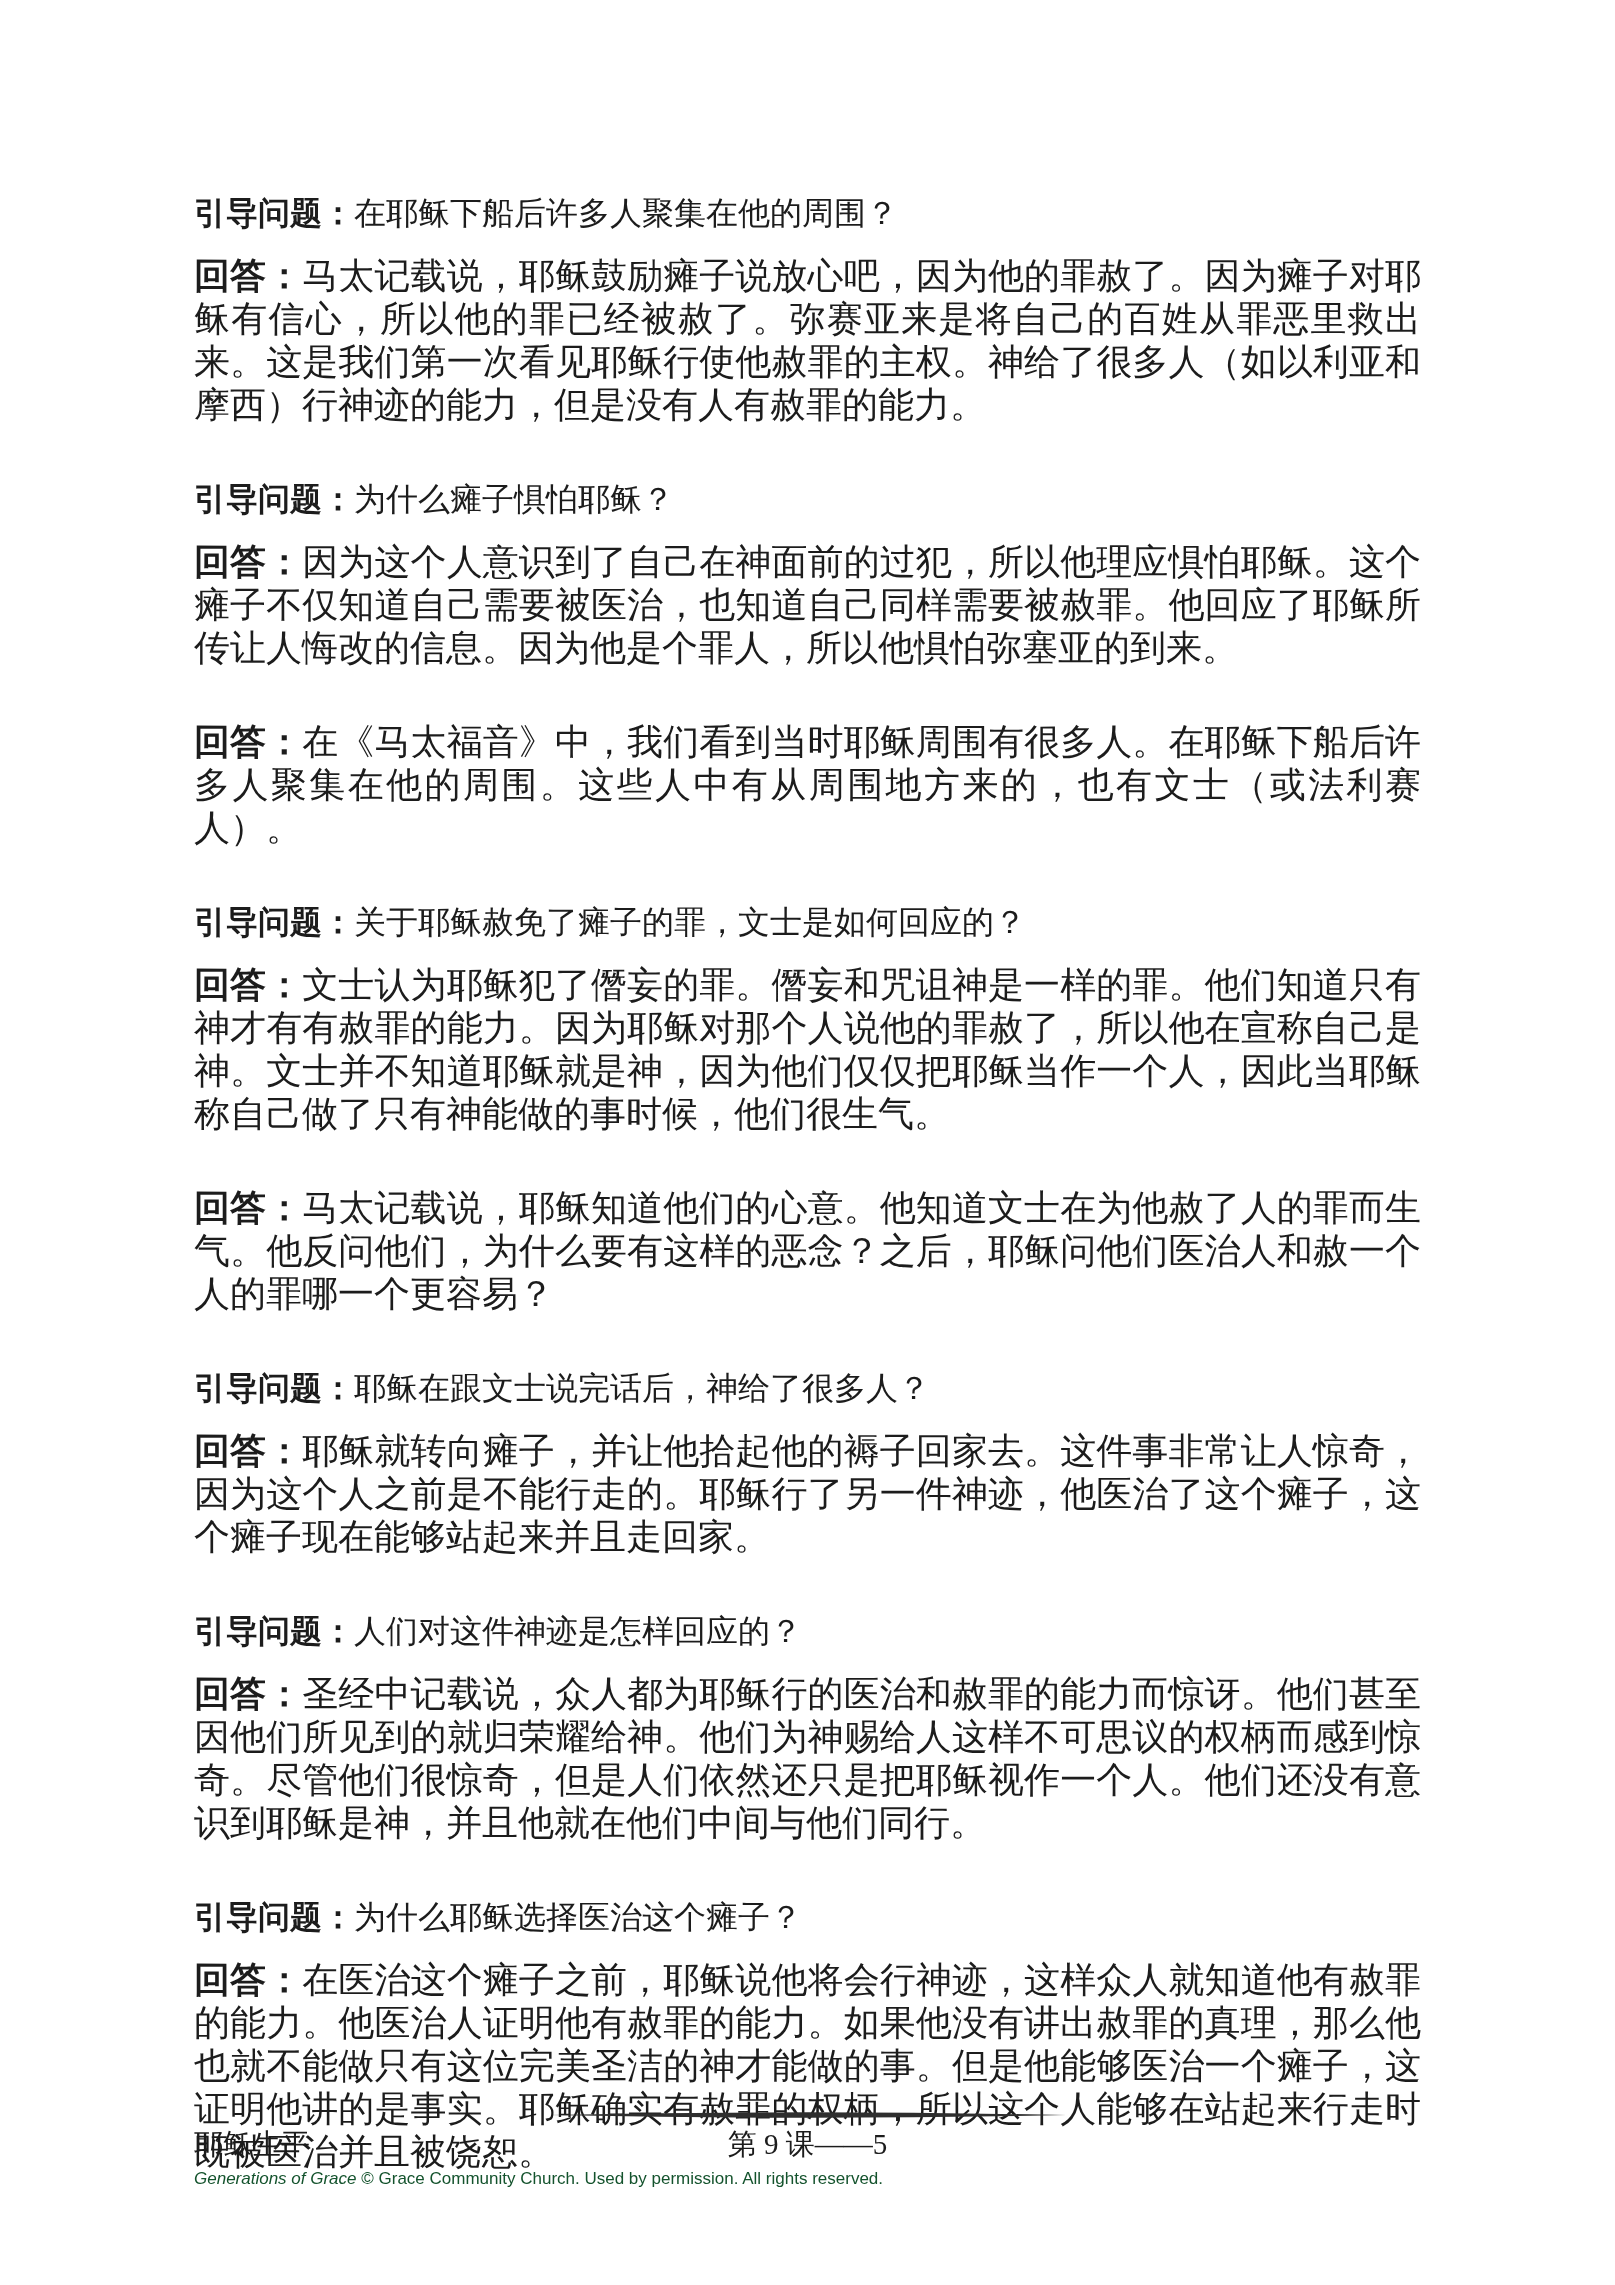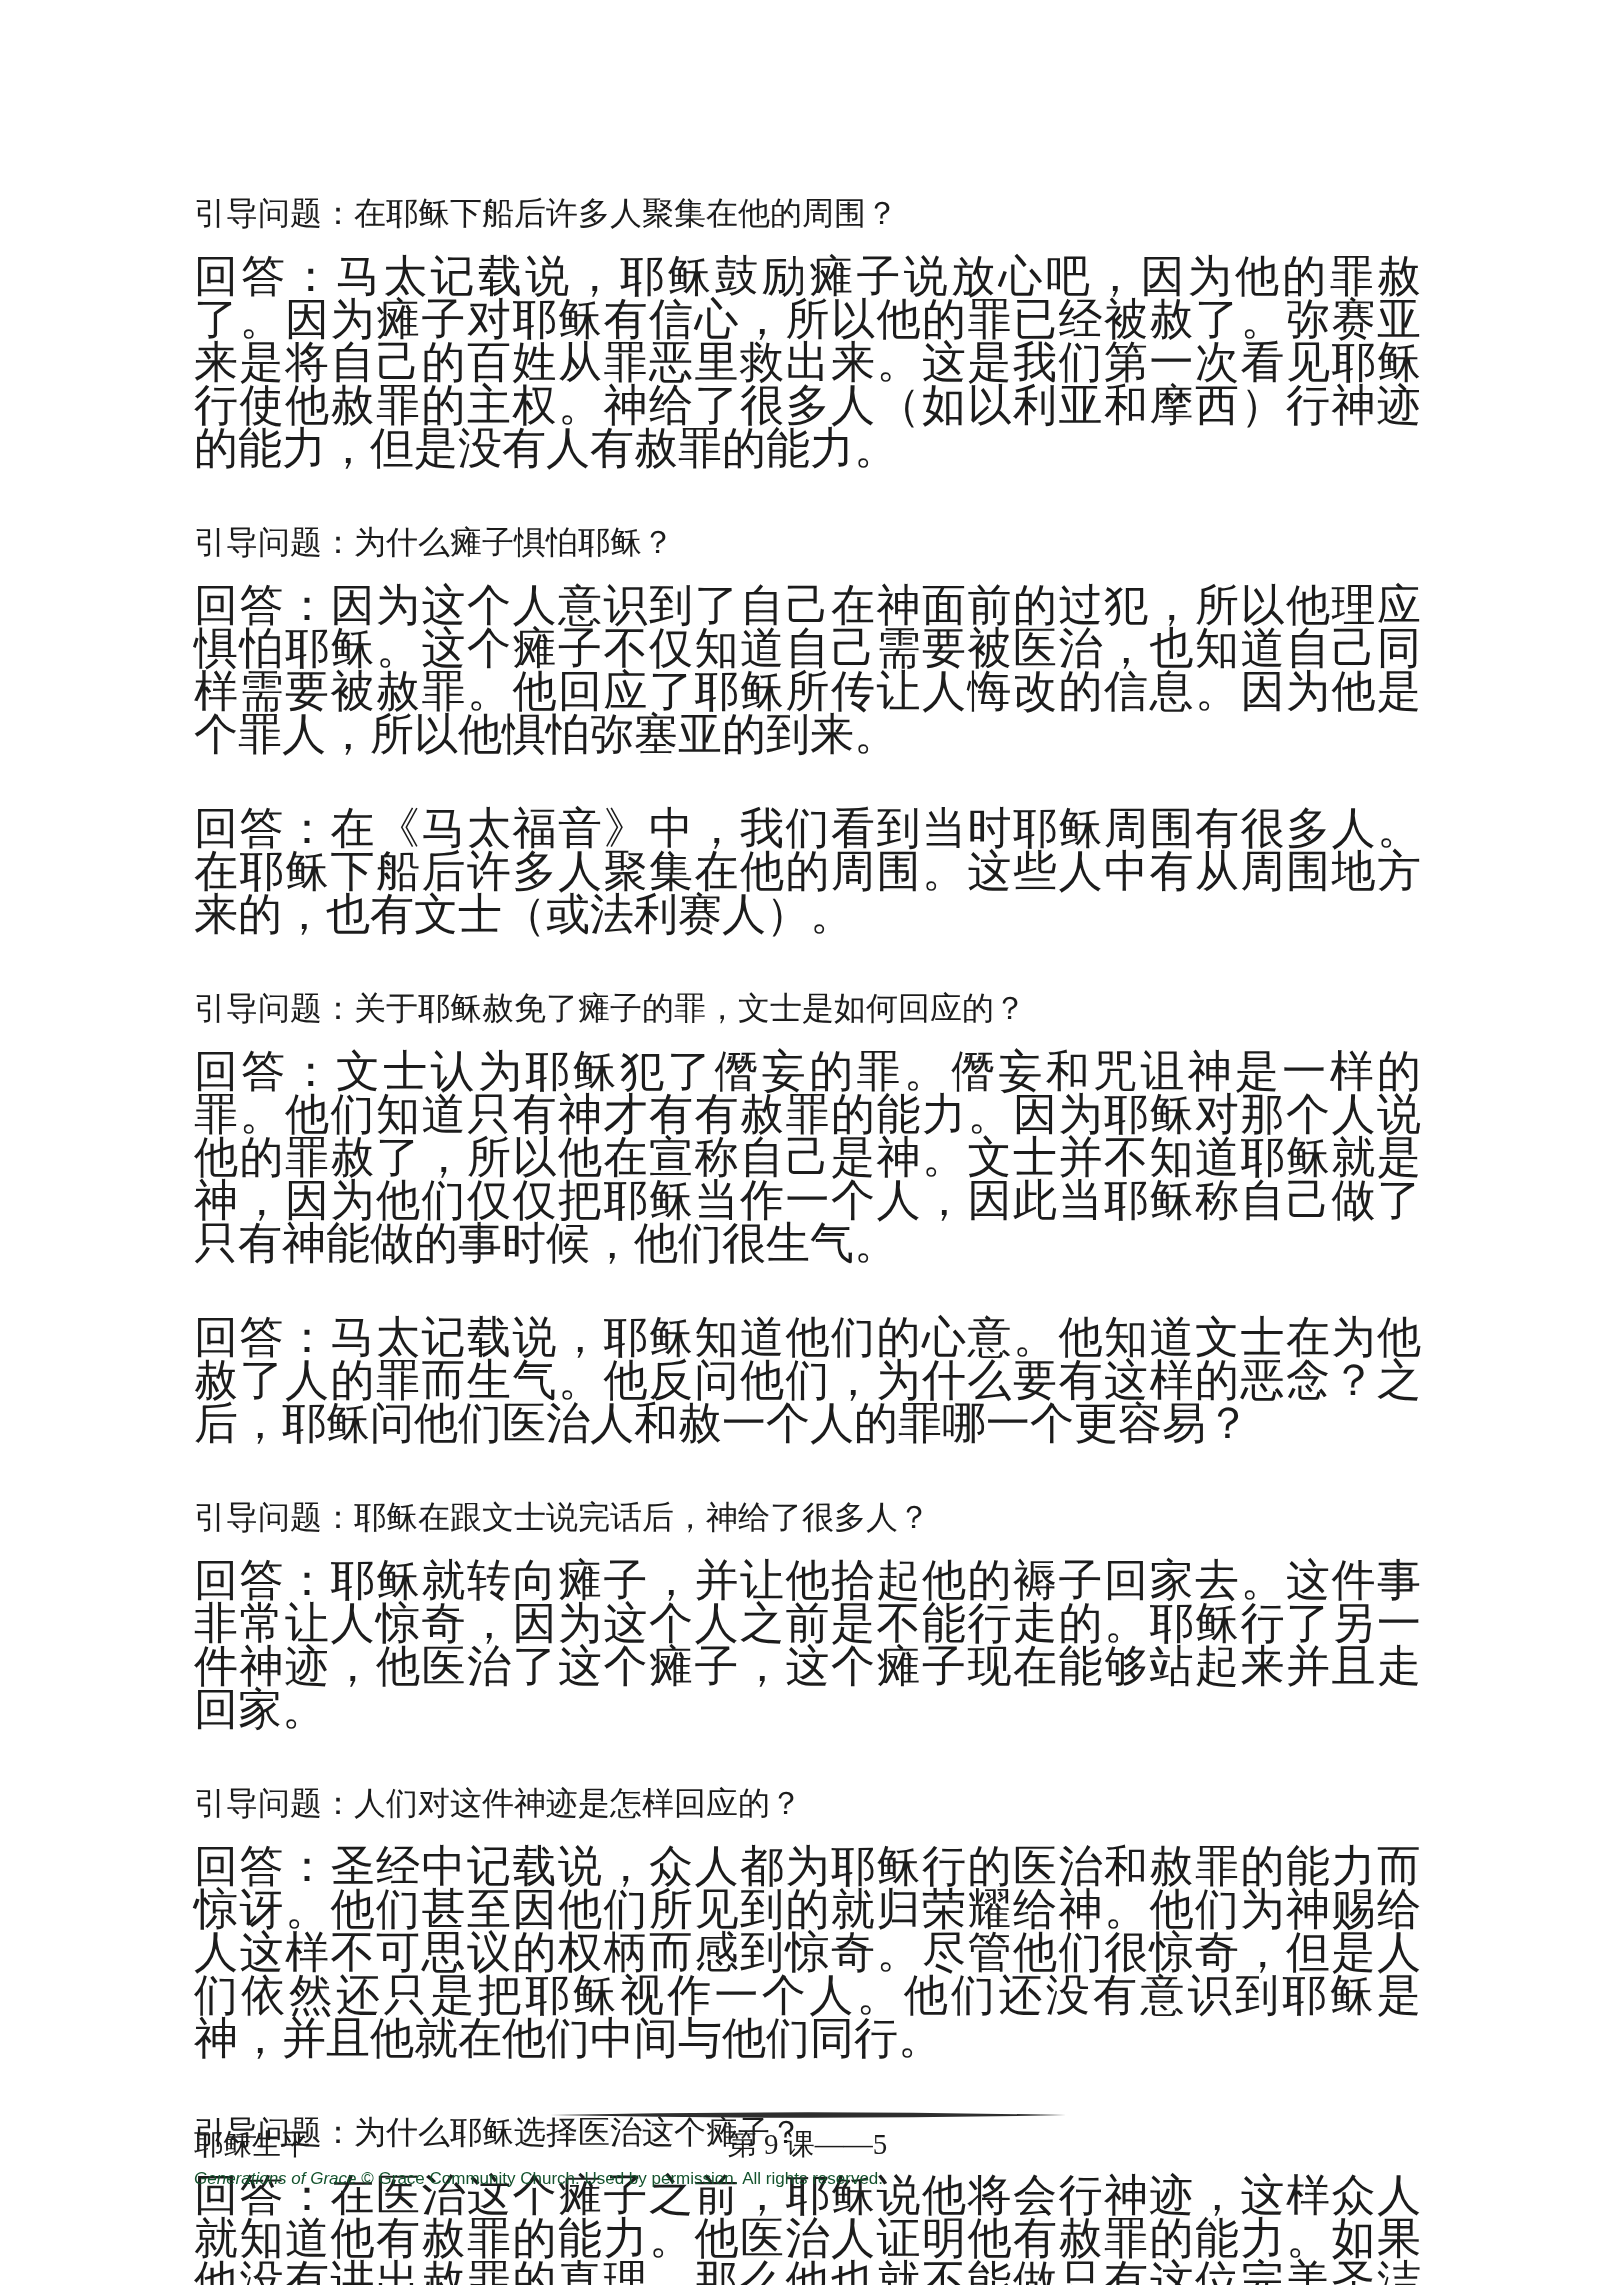--- a/index.html
+++ b/index.html
@@ -25,27 +25,27 @@
   }
   .question {
     margin: 0 0 20px 0;
     font-size: 32px;
     line-height: 43px;
     font-weight: normal;
     white-space: nowrap;
   }
   .answer {
     margin: 0 0 51px 0;
-    font-size: 44px;
+    font-size: 36px;
     line-height: 43px;
     text-align: justify;
     text-justify: inter-character;
   }
   .label {
-    font-weight: 400;
+    font-weight: 700;
   }
   .footer {
     position: absolute;
     left: 194px;
     right: 195px;
     top: 2111px;
   }
   .divider {
     display: block;
     margin: 0 auto 5.4px auto;

